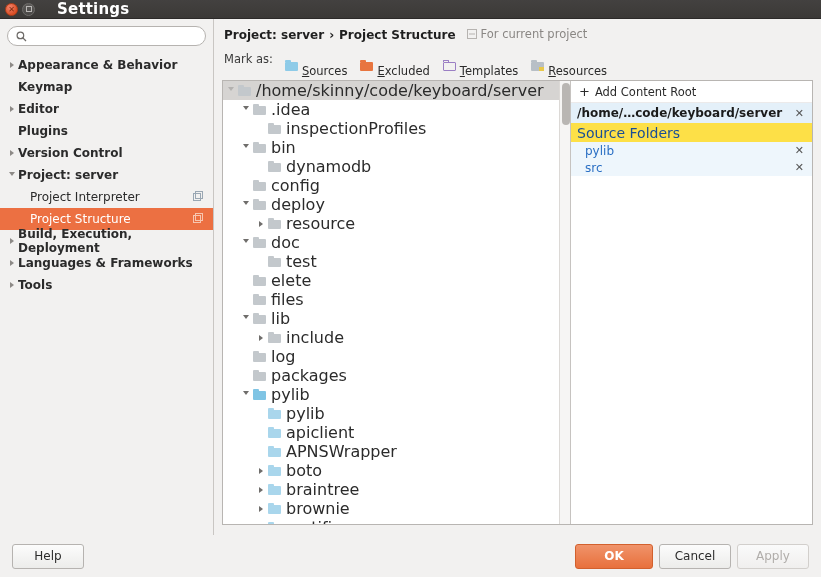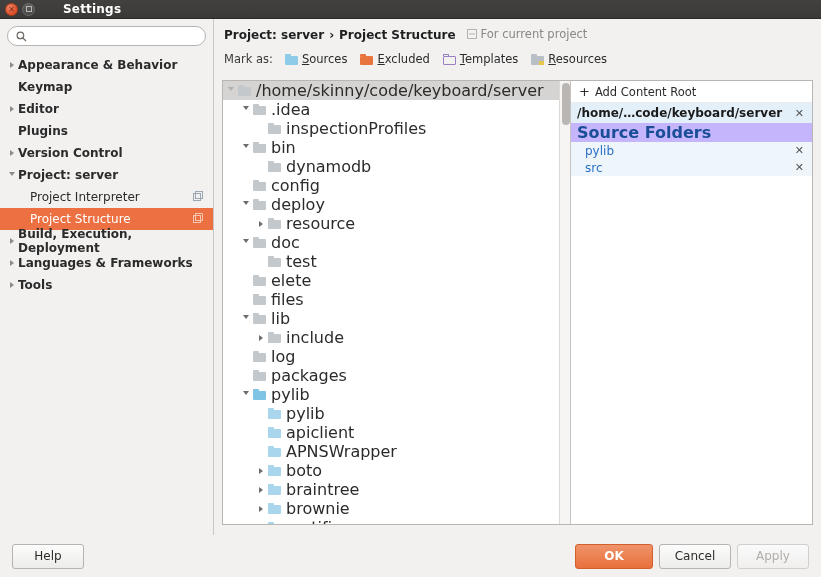--- a/index.html
+++ b/index.html
@@ -28,22 +28,22 @@
   }
   .wbtn { width: 13px; height: 13px; border-radius: 50%; margin-right: 4px;
           display: flex; align-items: center; justify-content: center;
           font-size: 8px; color: #3d3b3a; }
   .wbtn.close { background: radial-gradient(circle at 35% 30%, #f4836c, #d94f26 70%);
                 border: 1px solid #b33e19; color:#7a2b10; }
   .wbtn.minmax { background: linear-gradient(to bottom,#5c5a58,#4a4846);
                  border: 1px solid #6e6c6a; }
   .wbtn.minmax .sq { width:6px; height:6px; border:1px solid #b9b7b5; }
   .titlebar .wtitle {
-    color: #ffffff; font-size: 12px; font-weight: bold;
-    margin-left: 24px; letter-spacing: .2px;
+    color: #ffffff; font-size: 15px; font-weight: bold;
+    margin-left: 18px; letter-spacing: .2px;
   }
 
   
   .body { flex: 1 1 auto; display: flex; min-height: 0; background:#f2f1f0; }
 
   
   .sidebar {
     width: 214px; flex: 0 0 214px;
     background: #f2f1f0;
     border-right: 1px solid #c9c6c3;
@@ -108,21 +108,21 @@
 
   .markbar {
     display: flex; align-items: flex-start; height: 24px;
     margin-top: 7px; padding-left: 2px; gap: 0;
   }
   .markbar .mlabel { font-size: 11.5px; color: #3a3a3a; margin-right: 12px; }
   .markaction {
     display: flex; align-items: center; gap: 4px; margin-right: 13px;
     font-size: 11.5px; color: #2b2b2b; cursor: default;
   }
-  .markaction .mtext { text-decoration: none; }
+  .markaction .mtext { text-decoration: none; margin-top: 12px; }
   .markaction .mtext u { text-decoration: underline; }
 
   
   .fold { width: 13px; height: 11px; position: relative; flex: 0 0 13px; }
   .fold .tab { position: absolute; left:0; top:0; width:6px; height:2.5px; border-radius:1px 1px 0 0; }
   .fold .bd  { position: absolute; left:0; top:2px; width:13px; height:9px; border-radius:1px; }
   .fold.blue   .tab{background:#8ecbe8;} .fold.blue   .bd{background:#8ecbe8;}
   .fold.orange .tab{background:#e8753f;} .fold.orange .bd{background:#e8753f;}
   .fold.outline .tab{background:transparent;border:1px solid #9b7fc4;border-bottom:0;}
   .fold.outline .bd {background:transparent;border:1px solid #9b7fc4;}
@@ -176,21 +176,21 @@
   }
   .addroot .plus { color:#2b2b2b; font-size: 13px; line-height:1; }
   .rootrow {
     height: 20px; display:flex; align-items:center; justify-content:space-between;
     padding: 0 8px 0 6px; background: #e4f0f9; font-weight: bold;
     font-size: 12px; color:#1b1b1b;
   }
   .rootrow .xx, .srow .xx { color:#555; font-size: 11px; cursor:pointer; }
   .grouphdr {
     height: 19px; display:flex; align-items:center; padding-left: 6px;
-    font-size: 16px; font-weight: bold; color:#1a4e96; background:#c4b5fd;
+    font-size: 14px; font-weight: normal; color:#1a4e96; background:#fde047;
   }
   .srow {
     height: 17px; display:flex; align-items:center; justify-content:space-between;
     padding: 0 8px 0 14px; font-size: 12px; color:#2a6fc4; background:#eef6fc;
   }
 
   
   .footer {
     flex: 0 0 42px; height: 42px; position: relative;
     display:flex; align-items:center; padding: 0 12px;

